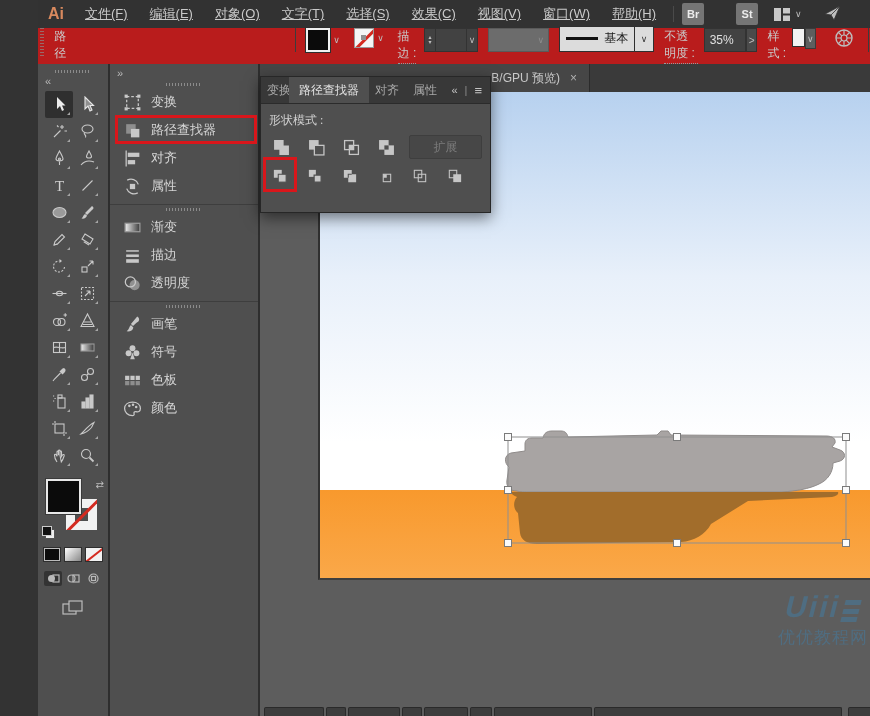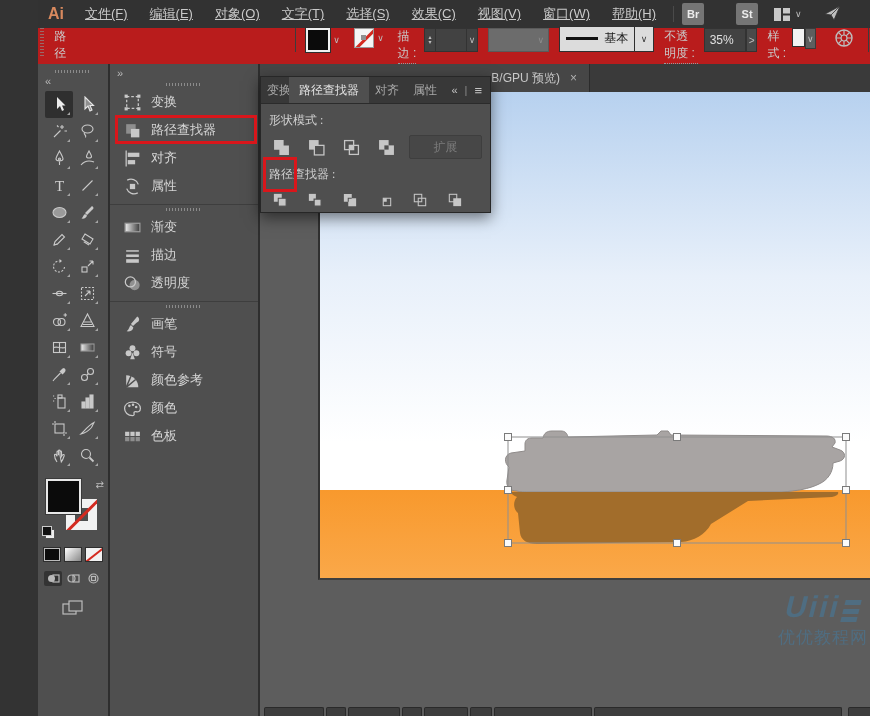--- a/index.html
+++ b/index.html
@@ -516,44 +516,37 @@
       <svg viewBox="0 0 18 18">
           <circle cx="9" cy="5" r="2.8" fill="#C8C8C8" stroke="none"></circle>
           <circle cx="5.3" cy="9.7" r="2.8" fill="#C8C8C8" stroke="none"></circle>
           <circle cx="12.7" cy="9.7" r="2.8" fill="#C8C8C8" stroke="none"></circle>
           <path d="M9 9 L6.8 15.5 H11.2 Z" fill="#C8C8C8" stroke="none"></path>
         </svg>
       <span>符号</span>
     </div>
     <div class="dock-item">
       <svg viewBox="0 0 18 18">
-          <path d="M3 15.5 V4 A11.5 11.5 0 0 1 14.5 15.5 Z" fill="#C8C8C8" stroke="none"></path>
-          <path d="M3 15.5 L7.5 5 M3 15.5 L12 8" stroke="#4F4F4F" stroke-width="1.4"></path>
-        </svg>
-      <span>颜色参考</span>
-    </div>
-    <div class="dock-item">
-      <svg viewBox="0 0 18 18">
-          <path d="M9 3 C13.5 3 16.5 5.5 16.5 9 C16.5 12 14 12.5 12.5 12 C11 11.5 10 12.5 10.5 14 C11 15.5 9.5 15.8 9 15.8 C4.5 15.8 1.5 12.5 1.5 9 C1.5 5.5 4.5 3 9 3 Z"></path>
-          <circle cx="6" cy="6.5" r="1.2" fill="#C8C8C8" stroke="none"></circle>
-          <circle cx="9.5" cy="5.5" r="1.2" fill="#C8C8C8" stroke="none"></circle>
-          <circle cx="12.5" cy="7.5" r="1.2" fill="#C8C8C8" stroke="none"></circle>
-        </svg>
-      <span>颜色</span>
-    </div>
-    <div class="dock-item">
-      <svg viewBox="0 0 18 18">
           <rect x="2" y="4.5" width="4" height="4" fill="#C8C8C8" stroke="none"></rect>
           <rect x="7" y="4.5" width="4" height="4" fill="#C8C8C8" stroke="none"></rect>
           <rect x="12" y="4.5" width="4" height="4" fill="#C8C8C8" stroke="none"></rect>
           <rect x="2" y="9.5" width="4" height="4" fill="#8E8E8E" stroke="none"></rect>
           <rect x="7" y="9.5" width="4" height="4" fill="#8E8E8E" stroke="none"></rect>
           <rect x="12" y="9.5" width="4" height="4" fill="#8E8E8E" stroke="none"></rect>
         </svg>
       <span>色板</span>
+    </div>
+    <div class="dock-item">
+      <svg viewBox="0 0 18 18">
+          <path d="M9 3 C13.5 3 16.5 5.5 16.5 9 C16.5 12 14 12.5 12.5 12 C11 11.5 10 12.5 10.5 14 C11 15.5 9.5 15.8 9 15.8 C4.5 15.8 1.5 12.5 1.5 9 C1.5 5.5 4.5 3 9 3 Z"></path>
+          <circle cx="6" cy="6.5" r="1.2" fill="#C8C8C8" stroke="none"></circle>
+          <circle cx="9.5" cy="5.5" r="1.2" fill="#C8C8C8" stroke="none"></circle>
+          <circle cx="12.5" cy="7.5" r="1.2" fill="#C8C8C8" stroke="none"></circle>
+        </svg>
+      <span>颜色</span>
     </div>
   </div>
 
   <div class="red-box" id="redbox-dock"></div>
 
   <div class="docarea">
     <div class="tabbar">
       <div class="doctab">
         <span>B/GPU 预览)</span>
         <span class="tab-close">×</span>
@@ -647,21 +640,20 @@
         </div>
         <div class="pf-btn">
           <svg viewBox="0 0 16 16">
               <rect class="pfi-f" x="1" y="1" width="9" height="9"></rect>
               <rect class="pfi-f" x="6" y="6" width="9" height="9"></rect>
               <rect class="pfi-d" x="6" y="6" width="4" height="4"></rect>
             </svg>
         </div>
         <div class="pf-expand">扩展</div>
       </div>
-      <div class="pf-label" style="margin-top:6px;">路径查找器 :</div>
       <div class="pf-row2">
         <div class="pf-btn">
           <svg viewBox="0 0 16 16">
               <rect class="pfi-f" x="1" y="1" width="9" height="9"></rect>
               <rect class="pfi-f" x="6" y="6" width="9" height="9" stroke="#4F4F4F" stroke-width="1.2"></rect>
             </svg>
         </div>
         <div class="pf-btn">
           <svg viewBox="0 0 16 16">
               <rect class="pfi-f" x="1" y="1" width="8" height="8"></rect>

